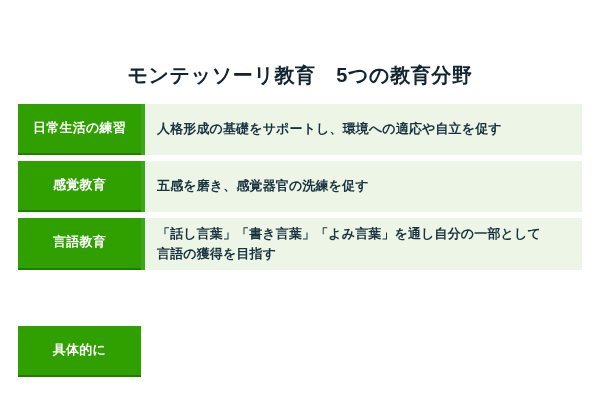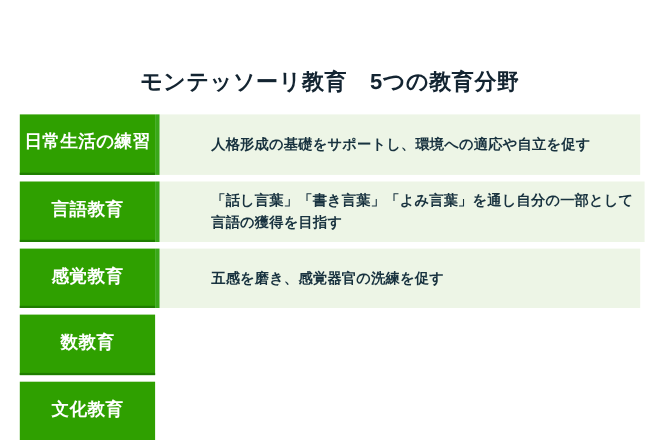--- a/index.html
+++ b/index.html
@@ -59,21 +59,21 @@
     margin-bottom: 0;
   }
 
   .row-label {
     flex: 0 0 123px;
     width: 123px;
     box-sizing: border-box;
     background: #2fa000;
     border-bottom: 2px solid #1f7d00;
     color: #ffffff;
-    font-size: 16px;
+    font-size: 13px;
     font-weight: 700;
     letter-spacing: 0.02em;
     display: flex;
     align-items: center;
     justify-content: center;
     text-align: center;
     padding: 16px 4px;
     line-height: 1.3;
   }
 
@@ -88,21 +88,20 @@
     line-height: 1.55;
     display: flex;
     flex-direction: column;
     justify-content: center;
     padding: 6px 10px 6px 12px;
     letter-spacing: 0.01em;
   }
   .row-desc .line {
     display: block;
     white-space: nowrap;
-    margin-left: 35px;
   }
 
   
   .row.h1 { min-height: 46px; }
   .row.h2 { min-height: 44px; }
   .row.h3 { min-height: 50px; }
   .row.h4 { min-height: 44px; }
   .row.h5 { min-height: 46px; }
 </style>
 </head>
@@ -116,37 +115,36 @@
 
   <div class="table">
 
     <div class="row h1">
       <div class="row-label">日常生活の練習</div>
       <div class="row-desc">
         <span class="line">人格形成の基礎をサポートし、環境への適応や自立を促す</span>
       </div>
     </div>
 
+    <div class="row h2">
+      <div class="row-label">感覚教育</div>
+      <div class="row-desc">
+        <span class="line">五感を磨き、感覚器官の洗練を促す</span>
+      </div>
+    </div>
+
     <div class="row h3">
       <div class="row-label">言語教育</div>
       <div class="row-desc">
         <span class="line">「話し言葉」「書き言葉」「よみ言葉」を通し自分の一部として</span>
         <span class="line">言語の獲得を目指す</span>
       </div>
     </div>
 
-    <div class="row h2">
-      <div class="row-label">感覚教育</div>
-      <div class="row-desc">
-        <span class="line">五感を磨き、感覚器官の洗練を促す</span>
-      </div>
-    </div>
-
     <div class="row h4">
-      <div class="row-label">数教育</div>
     </div>
 
     <div class="row h5">
-      <div class="row-label">文化教育</div>
+      <div class="row-label">具体的に</div>
     </div>
 
   </div>
 </div>
 
 </body></html>

